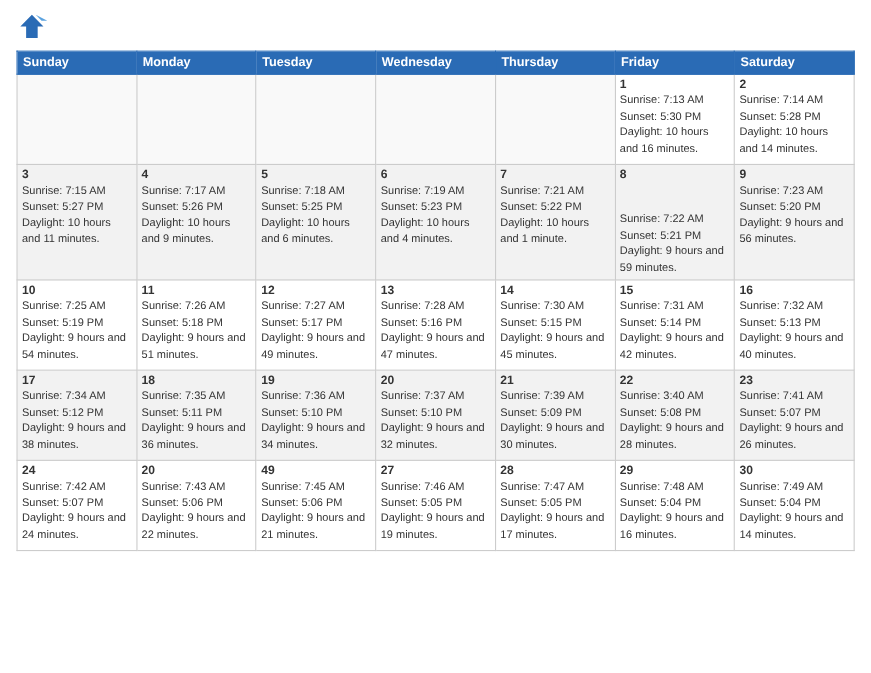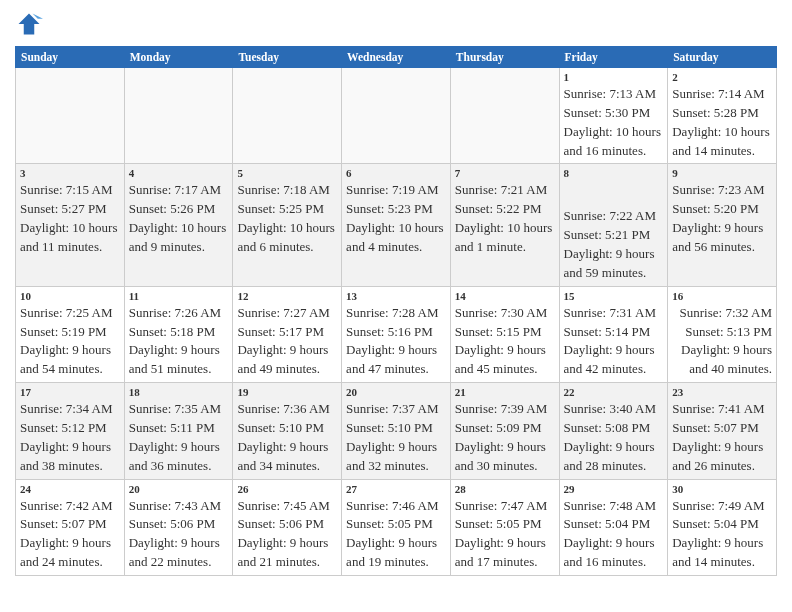--- a/index.html
+++ b/index.html
@@ -7,21 +7,20 @@
       width: 792px;
       height: 612px;
       font-family: Arial, sans-serif;
       background: #fff;
       overflow: hidden;
     }
     .page {
       width: 792px;
       height: 460px;
       padding: 10px 15px;
-      font-family: Liberation Serif, serif;
     }
     .header {
       display: flex;
       justify-content: space-between;
       align-items: flex-start;
       margin-bottom: 8px;
     }
     .logo {
       display: flex;
       align-items: center;
@@ -80,21 +79,21 @@
       background: #f2f2f2;
     }
     .day-num {
       font-weight: bold;
       font-size: 11px;
       display: block;
       margin-bottom: 2px;
     }
     .day-info {
       line-height: 1.45;
-      font-size: 13px;
+      font-size: 10px;
     }
     .empty { background: #f9f9f9 !important; }
   </style>
 </head>
 <body>
 
 <div class="page">
   <div class="header">
     <div class="logo">
       <svg class="logo-icon" viewBox="0 0 32 32">
@@ -220,21 +219,21 @@
 Daylight: 9 hours and 45 minutes.</div>
           </td>
           <td>
             <span class="day-num">15</span>
             <div class="day-info" style="white-space: pre-line;">Sunrise: 7:31 AM
 Sunset: 5:14 PM
 Daylight: 9 hours and 42 minutes.</div>
           </td>
           <td>
             <span class="day-num">16</span>
-            <div class="day-info" style="white-space: pre-line; text-align: right;">Sunrise: 7:32 AM
+            <div class="day-info" style="white-space: pre-line;">Sunrise: 7:32 AM
 Sunset: 5:13 PM
 Daylight: 9 hours and 40 minutes.</div>
           </td>
         </tr>
         <tr>
           <td>
             <span class="day-num">17</span>
             <div class="day-info" style="white-space: pre-line;">Sunrise: 7:34 AM
 Sunset: 5:12 PM
 Daylight: 9 hours and 38 minutes.</div>
@@ -283,21 +282,21 @@
 Sunset: 5:07 PM
 Daylight: 9 hours and 24 minutes.</div>
           </td>
           <td>
             <span class="day-num">20</span>
             <div class="day-info" style="white-space: pre-line;">Sunrise: 7:43 AM
 Sunset: 5:06 PM
 Daylight: 9 hours and 22 minutes.</div>
           </td>
           <td>
-            <span class="day-num">26</span>
+            <span class="day-num">49</span>
             <div class="day-info" style="white-space: pre-line;">Sunrise: 7:45 AM
 Sunset: 5:06 PM
 Daylight: 9 hours and 21 minutes.</div>
           </td>
           <td>
             <span class="day-num">27</span>
             <div class="day-info" style="white-space: pre-line;">Sunrise: 7:46 AM
 Sunset: 5:05 PM
 Daylight: 9 hours and 19 minutes.</div>
           </td>

